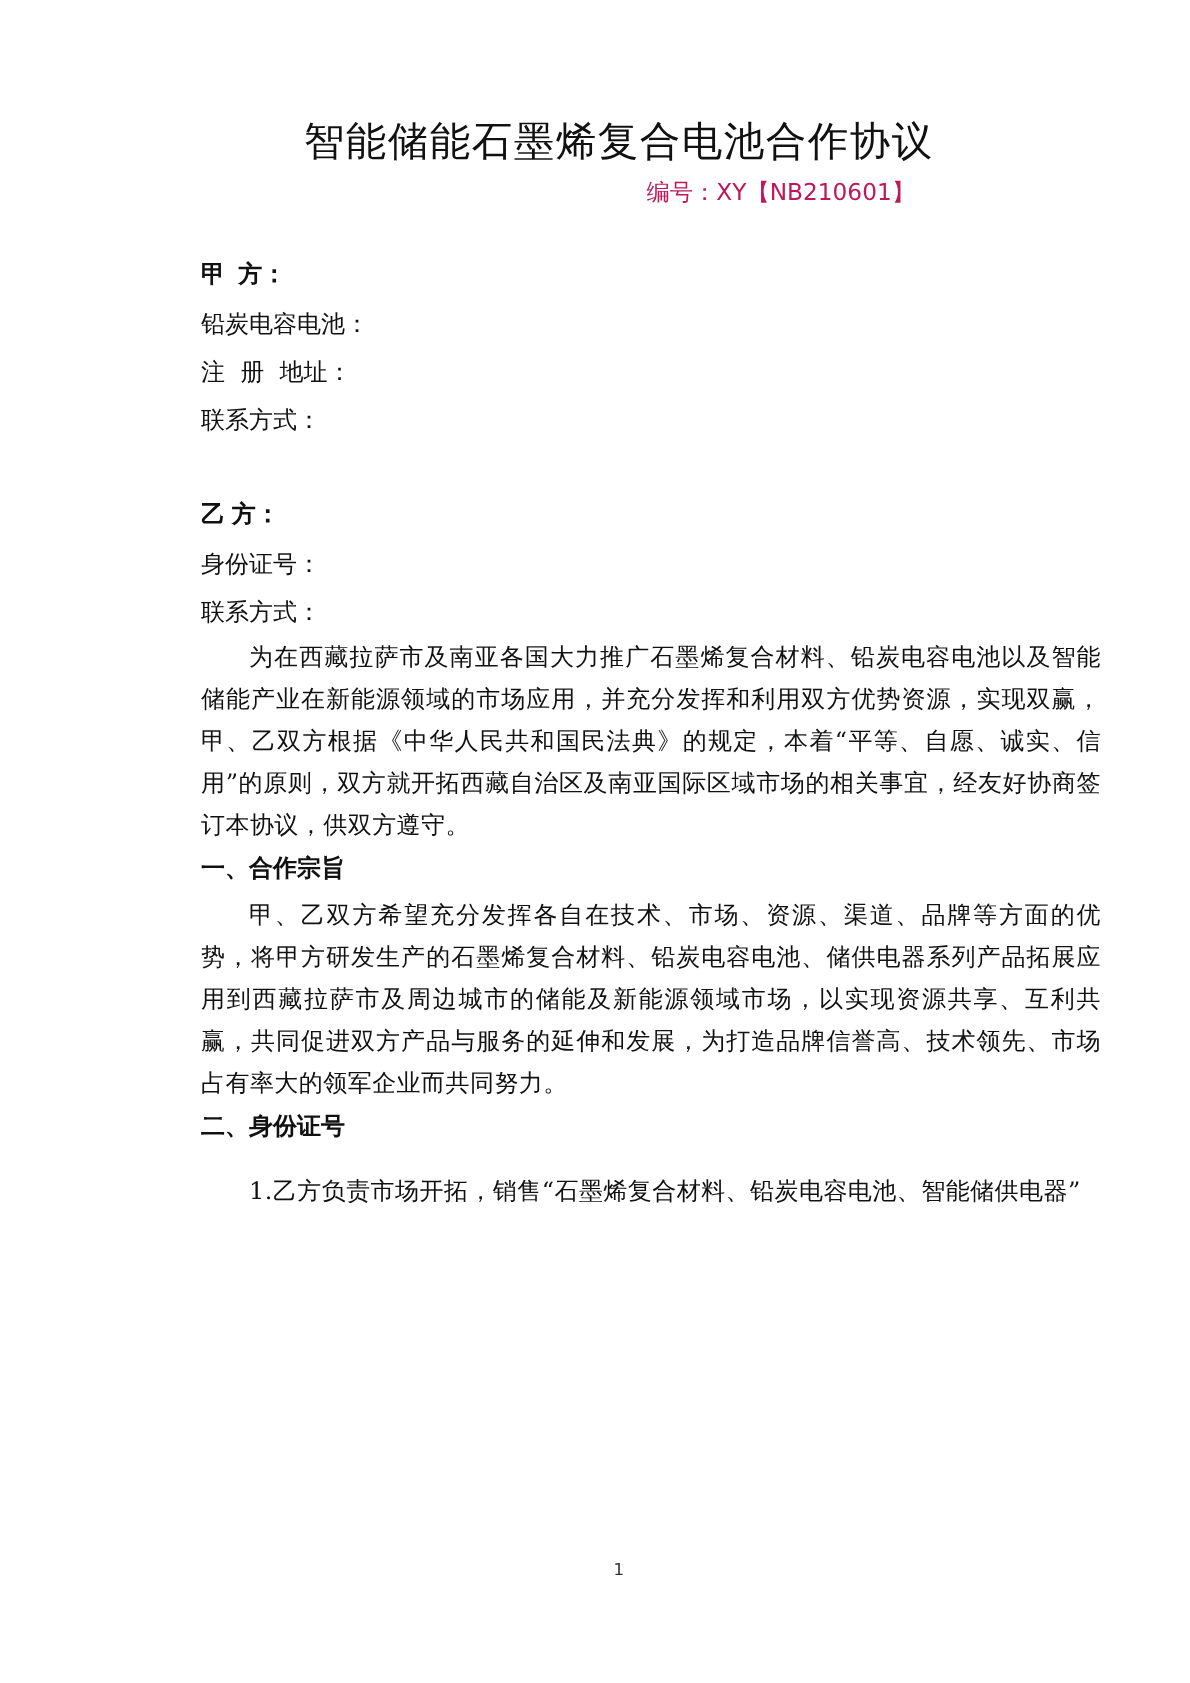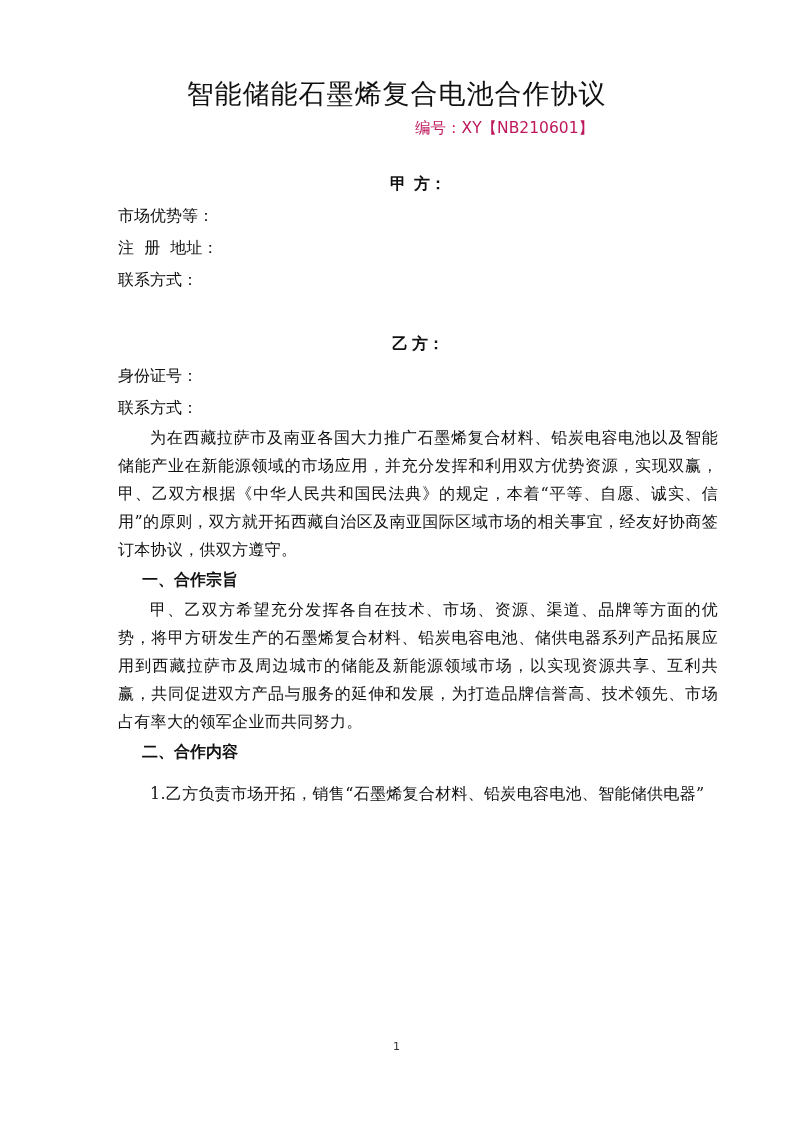--- a/index.html
+++ b/index.html
@@ -1,53 +1,53 @@
 <!DOCTYPE html>
 <html><head>
 <meta charset="utf-8">
 <style>
   html, body { margin:0; padding:0; background:#ffffff; }
   body { width:793px; height:1122px; position:relative; overflow:hidden;
          font-family:"DejaVu Serif","Liberation Serif",serif; color:#111; }
-  .page { position:absolute; left:0; top:0; width:672px; height:1122px; }
+  .page { position:absolute; left:16px; top:0; width:672px; height:1122px; }
   .title { position:absolute; left:0; width:793px; top:76px; text-align:center;
            font-family:"DejaVu Sans","Liberation Sans",sans-serif; font-size:27px;
            letter-spacing:1px; color:#111; }
   .docno { position:absolute; right:78px; top:118px; font-size:15.5px;
            font-family:"DejaVu Sans","Liberation Sans",sans-serif; color:#be185d; }
   .content { position:absolute; left:118px; top:168px; width:600px;
              font-size:16px; line-height:32px; }
   .line { height:32px; white-space:nowrap; }
-  .bold { font-weight:bold; font-family:Liberation Serif, serif;text-align:center; }
+  .bold { font-weight:bold; font-family:Liberation Sans, sans-serif; }
   .gap { height:32px; }
   .para { text-indent:32px; text-align:justify; white-space:normal; line-height:28px; letter-spacing:0.3px; }
-  .heading { font-weight:bold; font-family:Liberation Serif, serif; height:32px;margin-left:24px; }
+  .heading { font-weight:bold; font-family:Liberation Mono, monospace; height:32px; }
   .pagenum { position:absolute; left:0; width:793px; top:1040px; text-align:center;
              font-size:11px; font-family:"DejaVu Sans","Liberation Sans",sans-serif; color:#333; }
 </style>
 </head>
 <body>
 
 <div class="page">
   <div class="title">智能储能石墨烯复合电池合作协议</div>
   <div class="docno">编号：XY【NB210601】</div>
 
   <div class="content">
     <div class="line bold" style="white-space:pre;">甲  方：</div>
-    <div class="line">市场优势等：</div>
+    <div class="line">铅炭电容电池：</div>
     <div class="line" style="white-space:pre;">注  册  地址：</div>
     <div class="line">联系方式：</div>
     <div class="gap"></div>
     <div class="line bold" style="white-space:pre;">乙 方：</div>
     <div class="line">身份证号：</div>
     <div class="line">联系方式：</div>
 
     <div class="para">为在西藏拉萨市及南亚各国大力推广石墨烯复合材料、铅炭电容电池以及智能储能产业在新能源领域的市场应用，并充分发挥和利用双方优势资源，实现双赢，甲、乙双方根据《中华人民共和国民法典》的规定，本着“平等、自愿、诚实、信用”的原则，双方就开拓西藏自治区及南亚国际区域市场的相关事宜，经友好协商签订本协议，供双方遵守。</div>
 
     <div class="heading">一、合作宗旨</div>
     <div class="para">甲、乙双方希望充分发挥各自在技术、市场、资源、渠道、品牌等方面的优势，将甲方研发生产的石墨烯复合材料、铅炭电容电池、储供电器系列产品拓展应用到西藏拉萨市及周边城市的储能及新能源领域市场，以实现资源共享、互利共赢，共同促进双方产品与服务的延伸和发展，为打造品牌信誉高、技术领先、市场占有率大的领军企业而共同努力。</div>
 
-    <div class="heading">二、合作内容</div>
+    <div class="heading">二、身份证号</div>
     <div class="para" style="white-space:nowrap;margin-top:12px;">1.乙方负责市场开拓，销售“石墨烯复合材料、铅炭电容电池、智能储供电器”</div>
   </div>
 
   <div class="pagenum">1</div>
 </div>
 
 </body></html>

